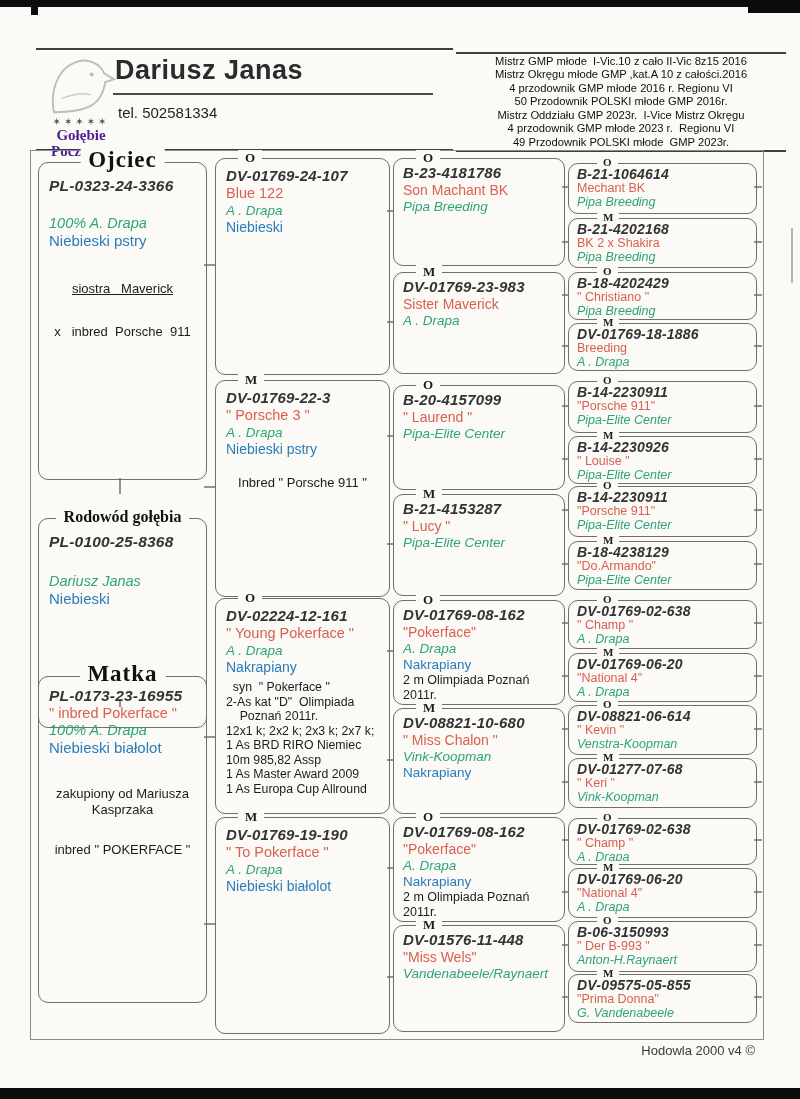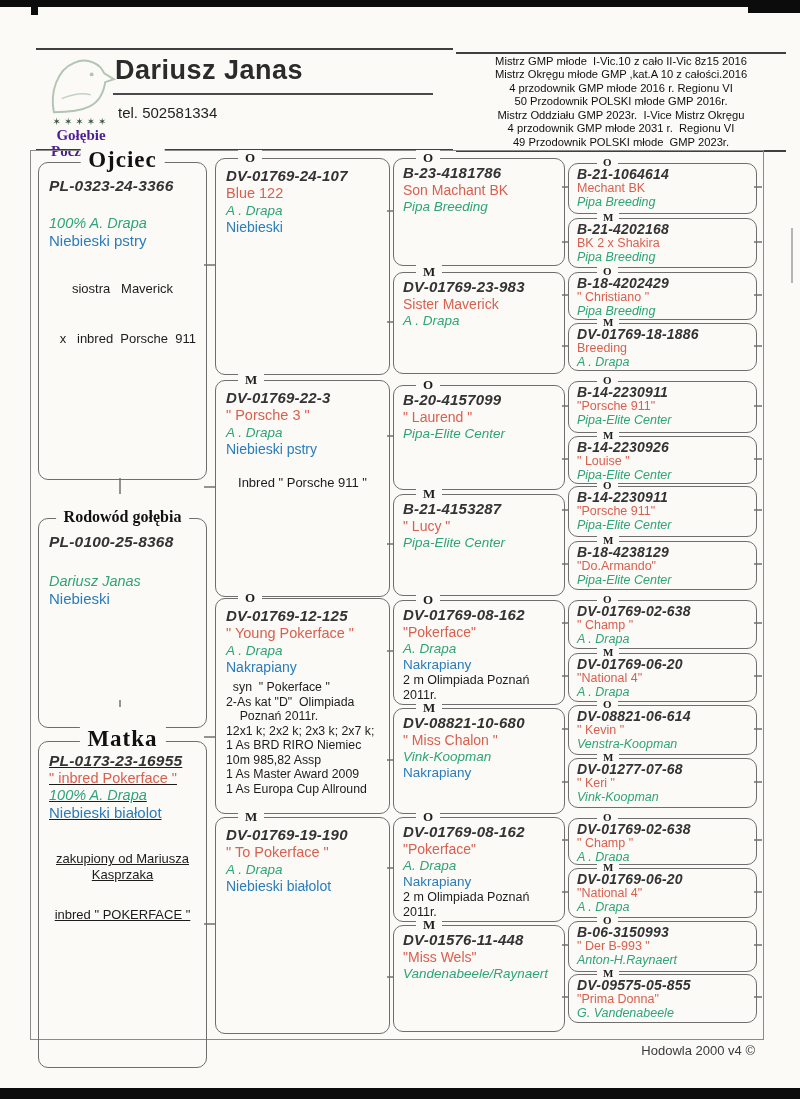--- a/index.html
+++ b/index.html
@@ -91,21 +91,21 @@
   </div>
   <div class="owner-name">Dariusz Janas</div>
   <div class="owner-underline"></div>
   <div class="phone">tel. 502581334</div>
   <div class="hdr-right">
     <div class="ach-line">Mistrz GMP młode  I-Vic.10 z cało II-Vic 8z15 2016</div>
     <div class="ach-line">Mistrz Okręgu młode GMP ,kat.A 10 z całości.2016</div>
     <div class="ach-line">4 przodownik GMP młode 2016 r. Regionu VI</div>
     <div class="ach-line">50 Przodownik POLSKI młode GMP 2016r.</div>
     <div class="ach-line">Mistrz Oddziału GMP 2023r.  I-Vice Mistrz Okręgu</div>
-    <div class="ach-line">4 przodownik GMP młode 2031 r.  Regionu VI</div>
+    <div class="ach-line">4 przodownik GMP młode 2023 r.  Regionu VI</div>
     <div class="ach-line">49 Przodownik POLSKI młode  GMP 2023r.</div>
   </div>
 
   <div class="frame"></div>
 
   <svg class="connectors" width="800" height="1099">
     <g stroke="#707070" stroke-width="1.5">
       <line x1="120" y1="478" x2="120" y2="494"></line>
       <line x1="120" y1="700" x2="120" y2="707"></line>
       <line x1="204" y1="265" x2="216" y2="265"></line>
@@ -154,35 +154,35 @@
       <line x1="754" y1="997" x2="762" y2="997"></line>
     </g>
   </svg>
 
   <div class="main-box" style="top:162px;height:316px;">
     <span class="legend big">Ojciec</span>
     <div class="inner">
       <div class="ring">PL-0323-24-3366</div>
       <div class="breeder" style="margin-top:20px;">100% A. Drapa</div>
       <div class="pcolor">Niebieski pstry</div>
-      <div class="cnote" style="margin-top:32px;">siostra   Maverick</div>
-      <div class="cnote" style="margin-top:34px;text-align:right;">x   inbred  Porsche  911</div>
+      <div class="cnote" style="margin-top:32px;text-decoration:underline;">siostra   Maverick</div>
+      <div class="cnote" style="margin-top:27px;">x   inbred  Porsche  911</div>
     </div>
   </div>
 
   <div class="main-box" style="top:518px;height:208px;">
     <span class="legend mid">Rodowód gołębia</span>
     <div class="inner">
       <div class="ring">PL-0100-25-8368</div>
       <div class="breeder" style="margin-top:22px;">Dariusz Janas</div>
       <div class="pcolor">Niebieski</div>
     </div>
   </div>
 
-  <div class="main-box" style="top:741px;height:325px;text-decoration:underline;">
+  <div class="main-box" style="top:676px;height:325px;">
     <span class="legend big">Matka</span>
     <div class="inner" style="padding-top:10px;">
       <div class="ring">PL-0173-23-16955</div>
       <div class="pname">" inbred Pokerface "</div>
       <div class="breeder">100% A. Drapa</div>
       <div class="pcolor">Niebieski białolot</div>
       <div class="cnote" style="margin-top:30px;">zakupiony od Mariusza</div>
       <div class="cnote">Kasprzaka</div>
       <div class="cnote" style="margin-top:24px;">inbred " POKERFACE "</div>
     </div>
@@ -205,21 +205,21 @@
       <div class="pname">" Porsche 3 "</div>
       <div class="breeder">A . Drapa</div>
       <div class="pcolor">Niebieski pstry</div>
       <div class="note center mt18" style="font-size:13px;">Inbred " Porsche 911 "</div>
     </div>
   </div>
 
   <div class="pbox g2" style="top:598px;height:214px;">
     <span class="tag">O</span>
     <div class="inner">
-      <div class="ring">DV-01769-12-125</div>
+      <div class="ring">DV-02224-12-161</div>
       <div class="pname">" Young Pokerface "</div>
       <div class="breeder">A . Drapa</div>
       <div class="pcolor">Nakrapiany</div>
       <div style="margin-top:4px;">
         <div class="note">  syn  " Pokerface "</div>
         <div class="note">2-As kat "D"  Olimpiada</div>
         <div class="note">    Poznań 2011r.</div>
         <div class="note">12x1 k; 2x2 k; 2x3 k; 2x7 k;</div>
         <div class="note">1 As BRD RIRO Niemiec</div>
         <div class="note">10m 985,82 Assp</div>

